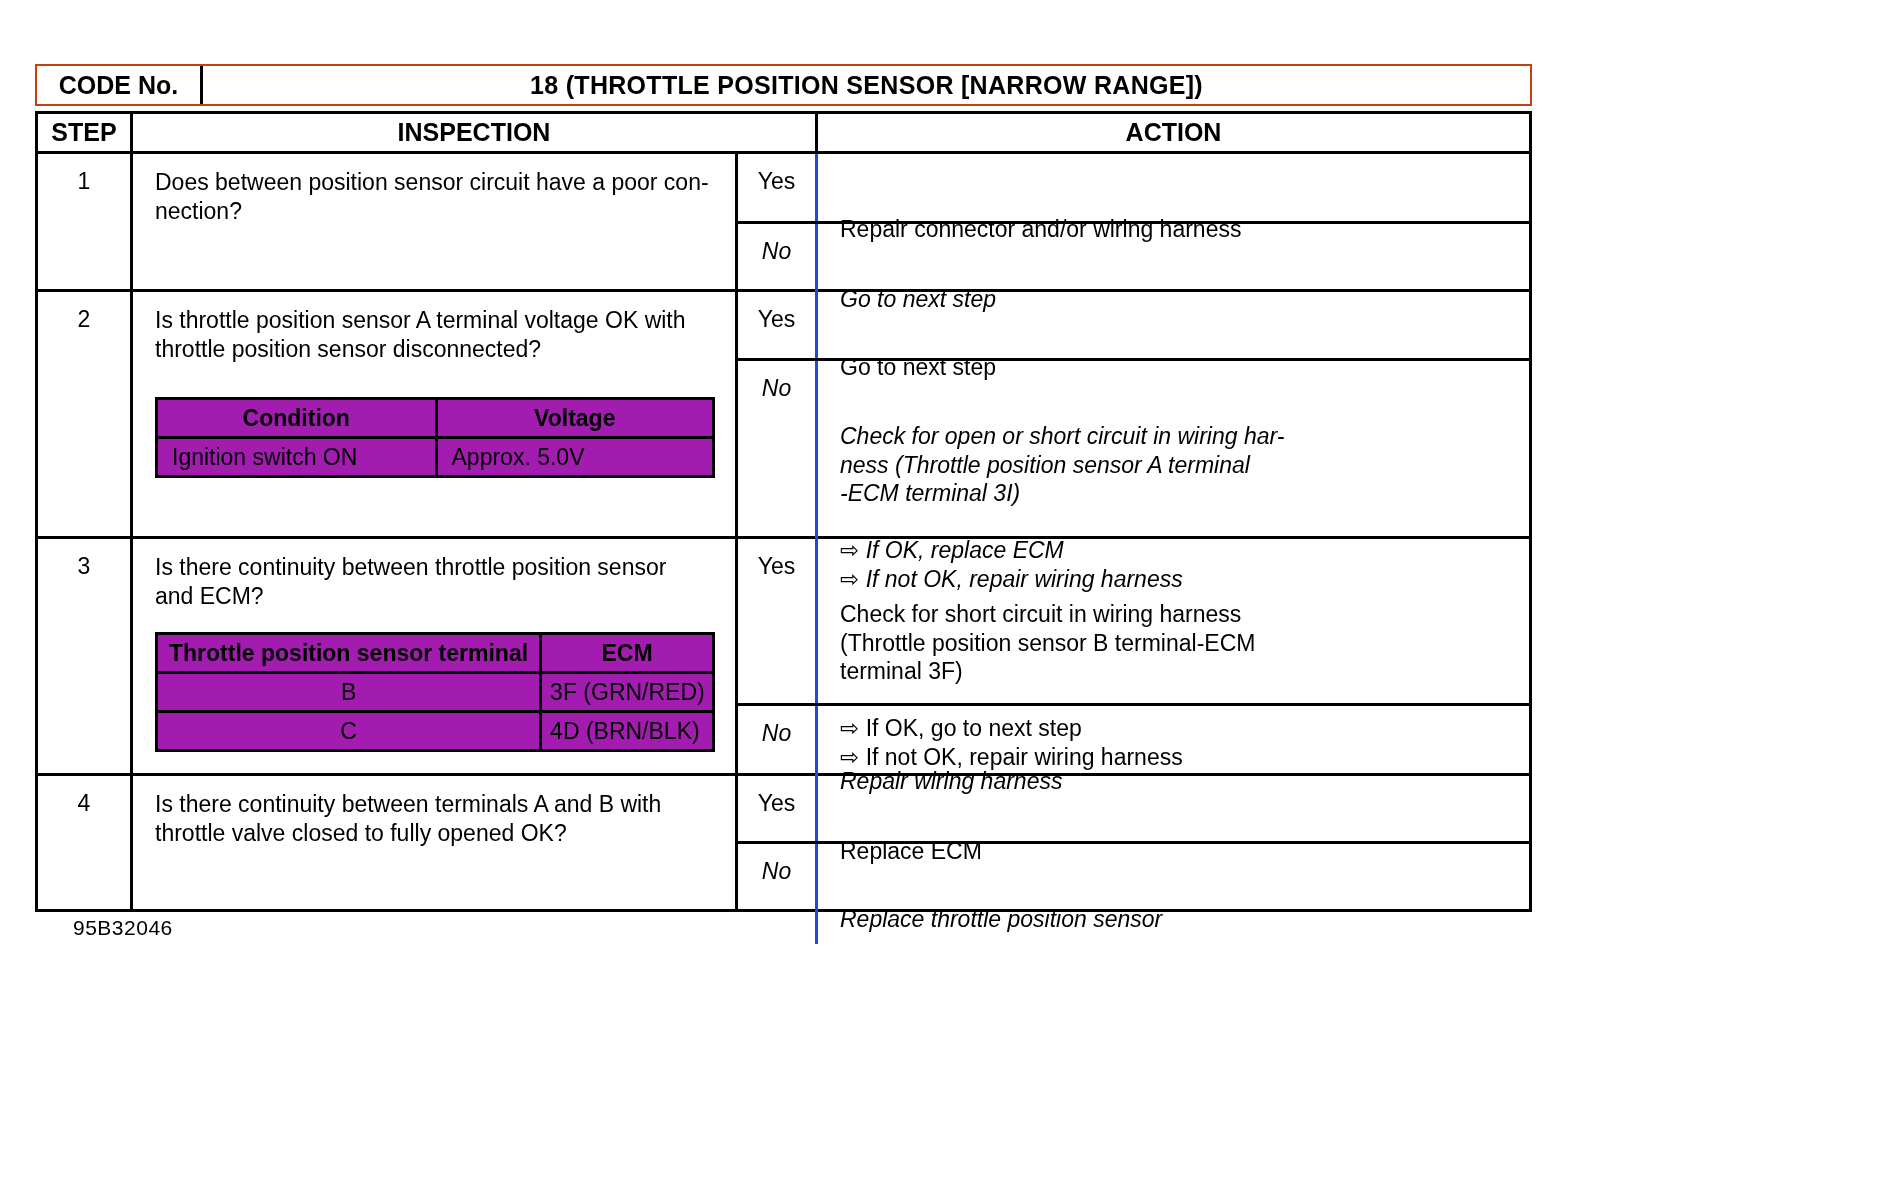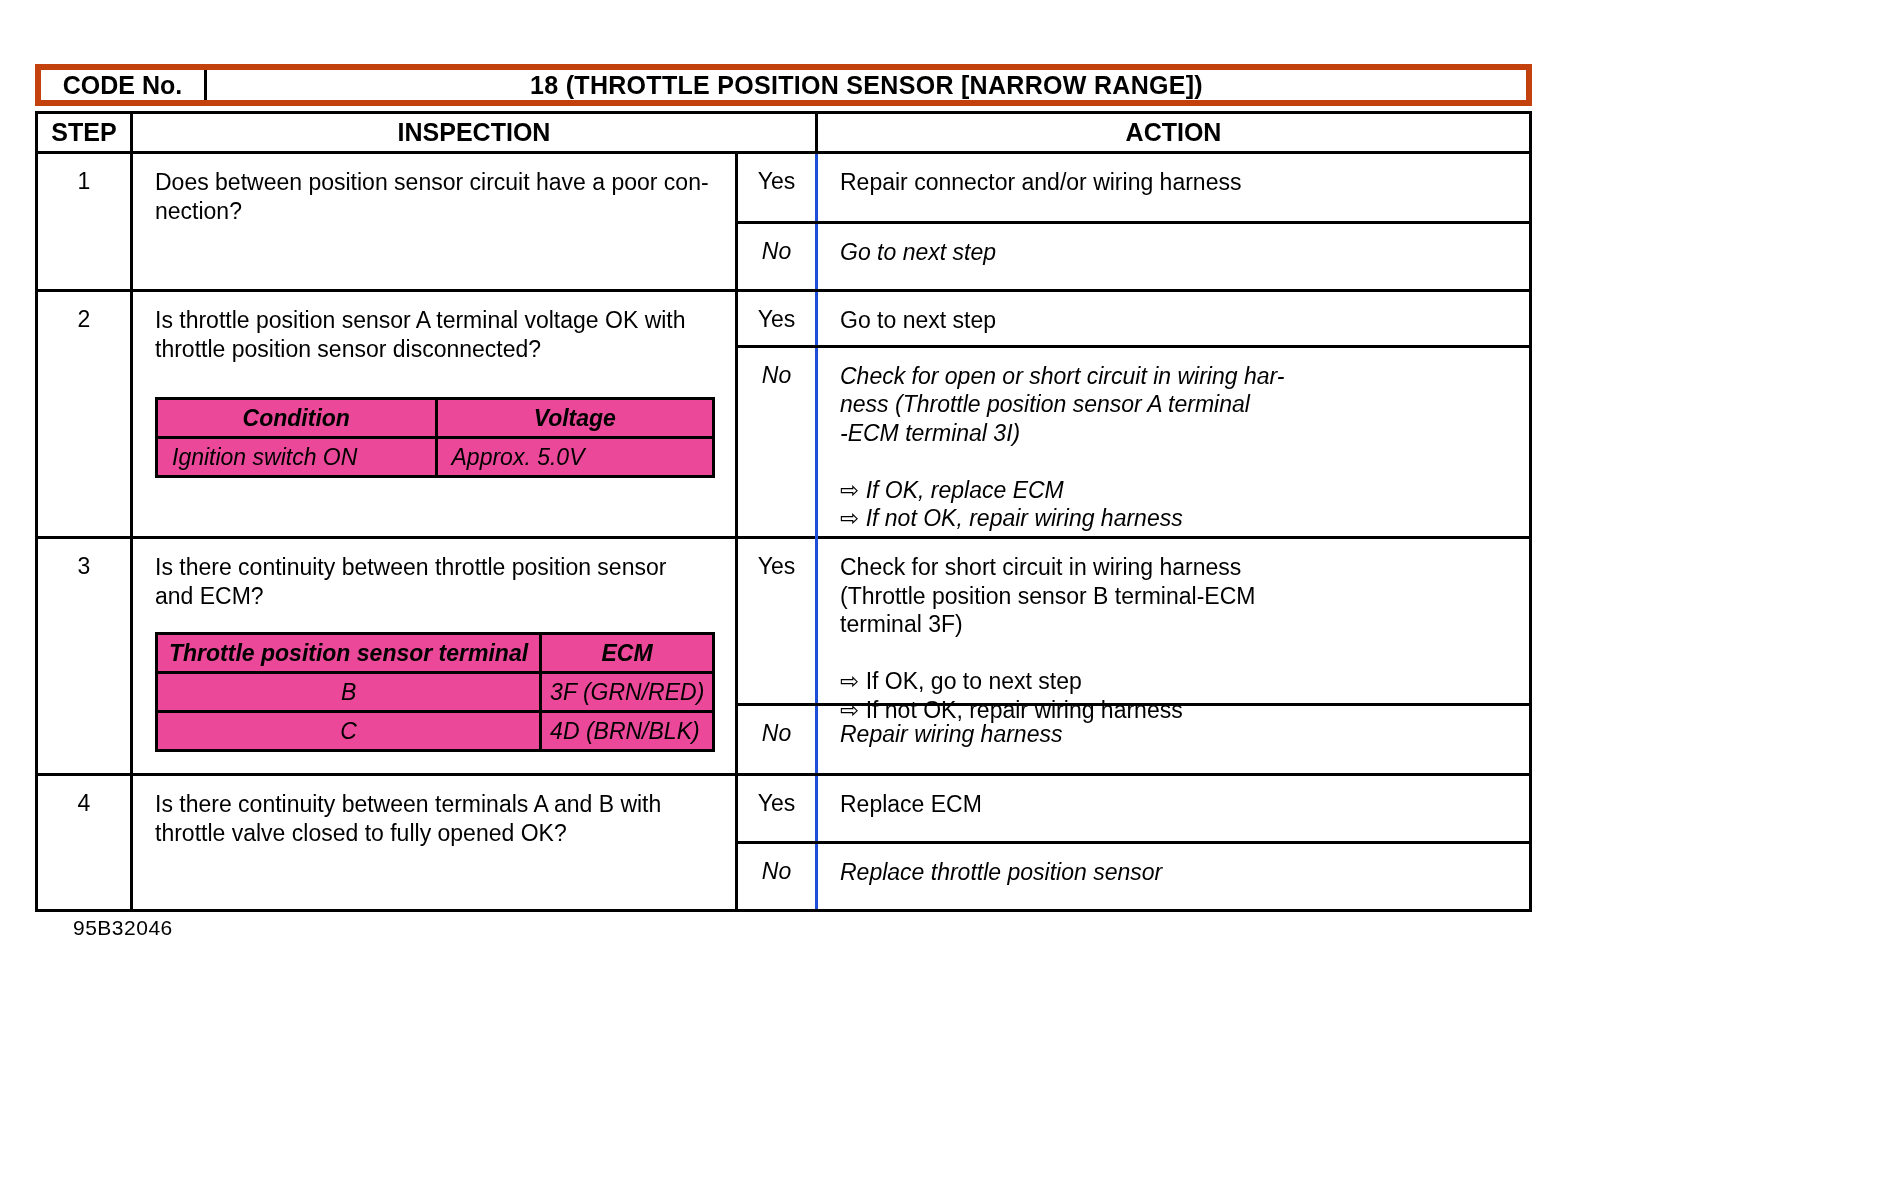--- a/index.html
+++ b/index.html
@@ -8,21 +8,21 @@
     width: 1893px;
     height: 1201px;
     position: relative;
     font-family: "Liberation Sans", "DejaVu Sans", sans-serif;
     color: #000;
     overflow: hidden;
   }
   .sheet { position: absolute; left: 35px; top: 64px; width: 1497px; }
 
   
-  .code-row { display: flex; border: 6px solid #c2410c; height: 42px; margin-bottom: 5px; background: #fff; }
+  .code-row { display: flex; border: 2px solid #c2410c; height: 42px; margin-bottom: 5px; background: #fff; }
   .code-label {
     width: 166px; border-right: 3px solid #000;
     display: flex; align-items: center; justify-content: center;
     font-weight: bold; font-size: 25px;
   }
   .code-title {
     flex: 1; display: flex; align-items: center; justify-content: center;
     font-weight: bold; font-size: 25px; letter-spacing: 0.3px;
   }
 
@@ -50,25 +50,25 @@
   .yn-stack { flex: 1; display: flex; flex-direction: column; }
   .yn-row { display: flex; }
   .yn-row.first { border-bottom: 3px solid #000; }
   .yn-row.grow { flex: 1; font-style: italic; }
   .c-yn {
     width: 80px; border-right: 3px solid #1d4ed8;
     text-align: center; padding-top: 14px; font-size: 23px;
   }
   .c-act {
     flex: 1; padding: 14px 18px 10px 22px;
-    font-size: 23px; line-height: 1.24; white-space: pre-line;
+    font-size: 23px; line-height: 1.24; white-space: pre-line; margin-top: 47px;
   }
 
   
-  .inner-table { border-collapse: collapse; margin-left: 0px; background: #ec4899; font-style: italic; }
+  .inner-table { border-collapse: collapse; margin-left: 0px; background: #a21caf; }
   .inner-table th, .inner-table td {
     border: 3px solid #000; font-size: 23px; height: 39px; padding: 0 10px;
   }
   .inner-table th { font-weight: bold; text-align: center; }
   .t2 { margin-top: 34px; }
   .t2 .col0 { width: 280px; }
   .t2 .col1 { width: 278px; }
   .t2 td { text-align: left; padding-left: 14px; }
   .t3 { margin-top: 22px; }
   .t3 .col0 { width: 385px; }

